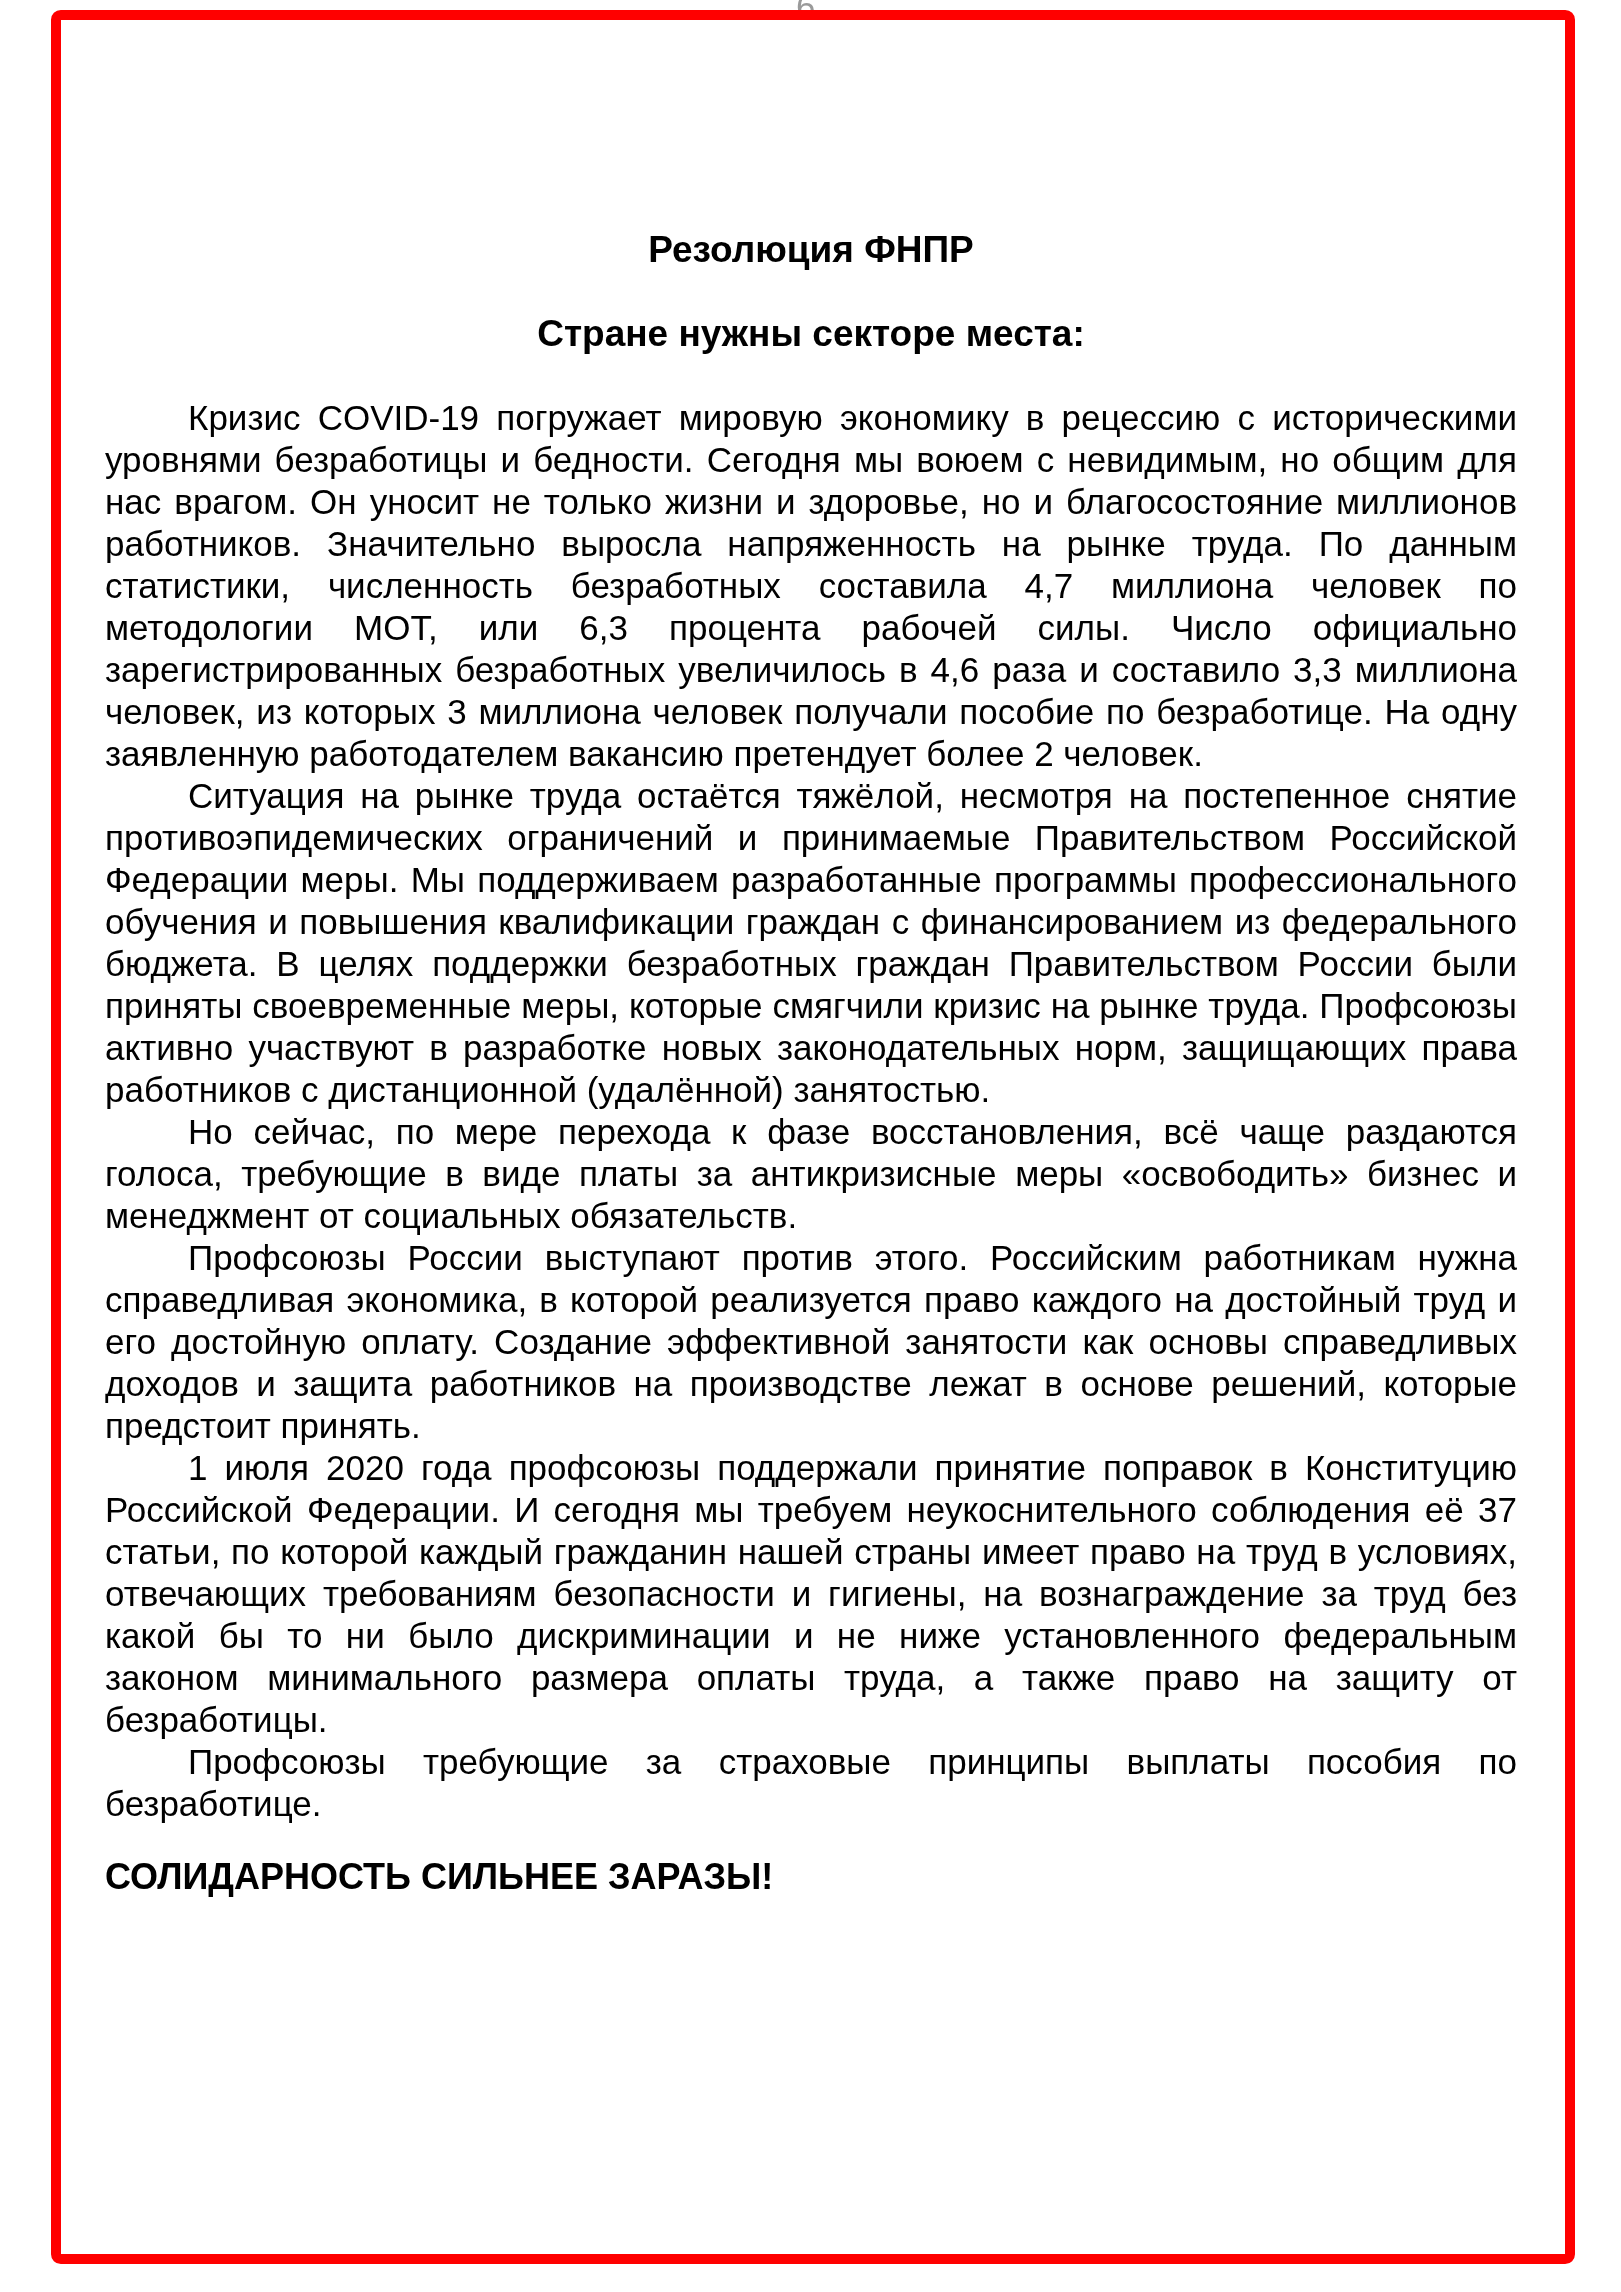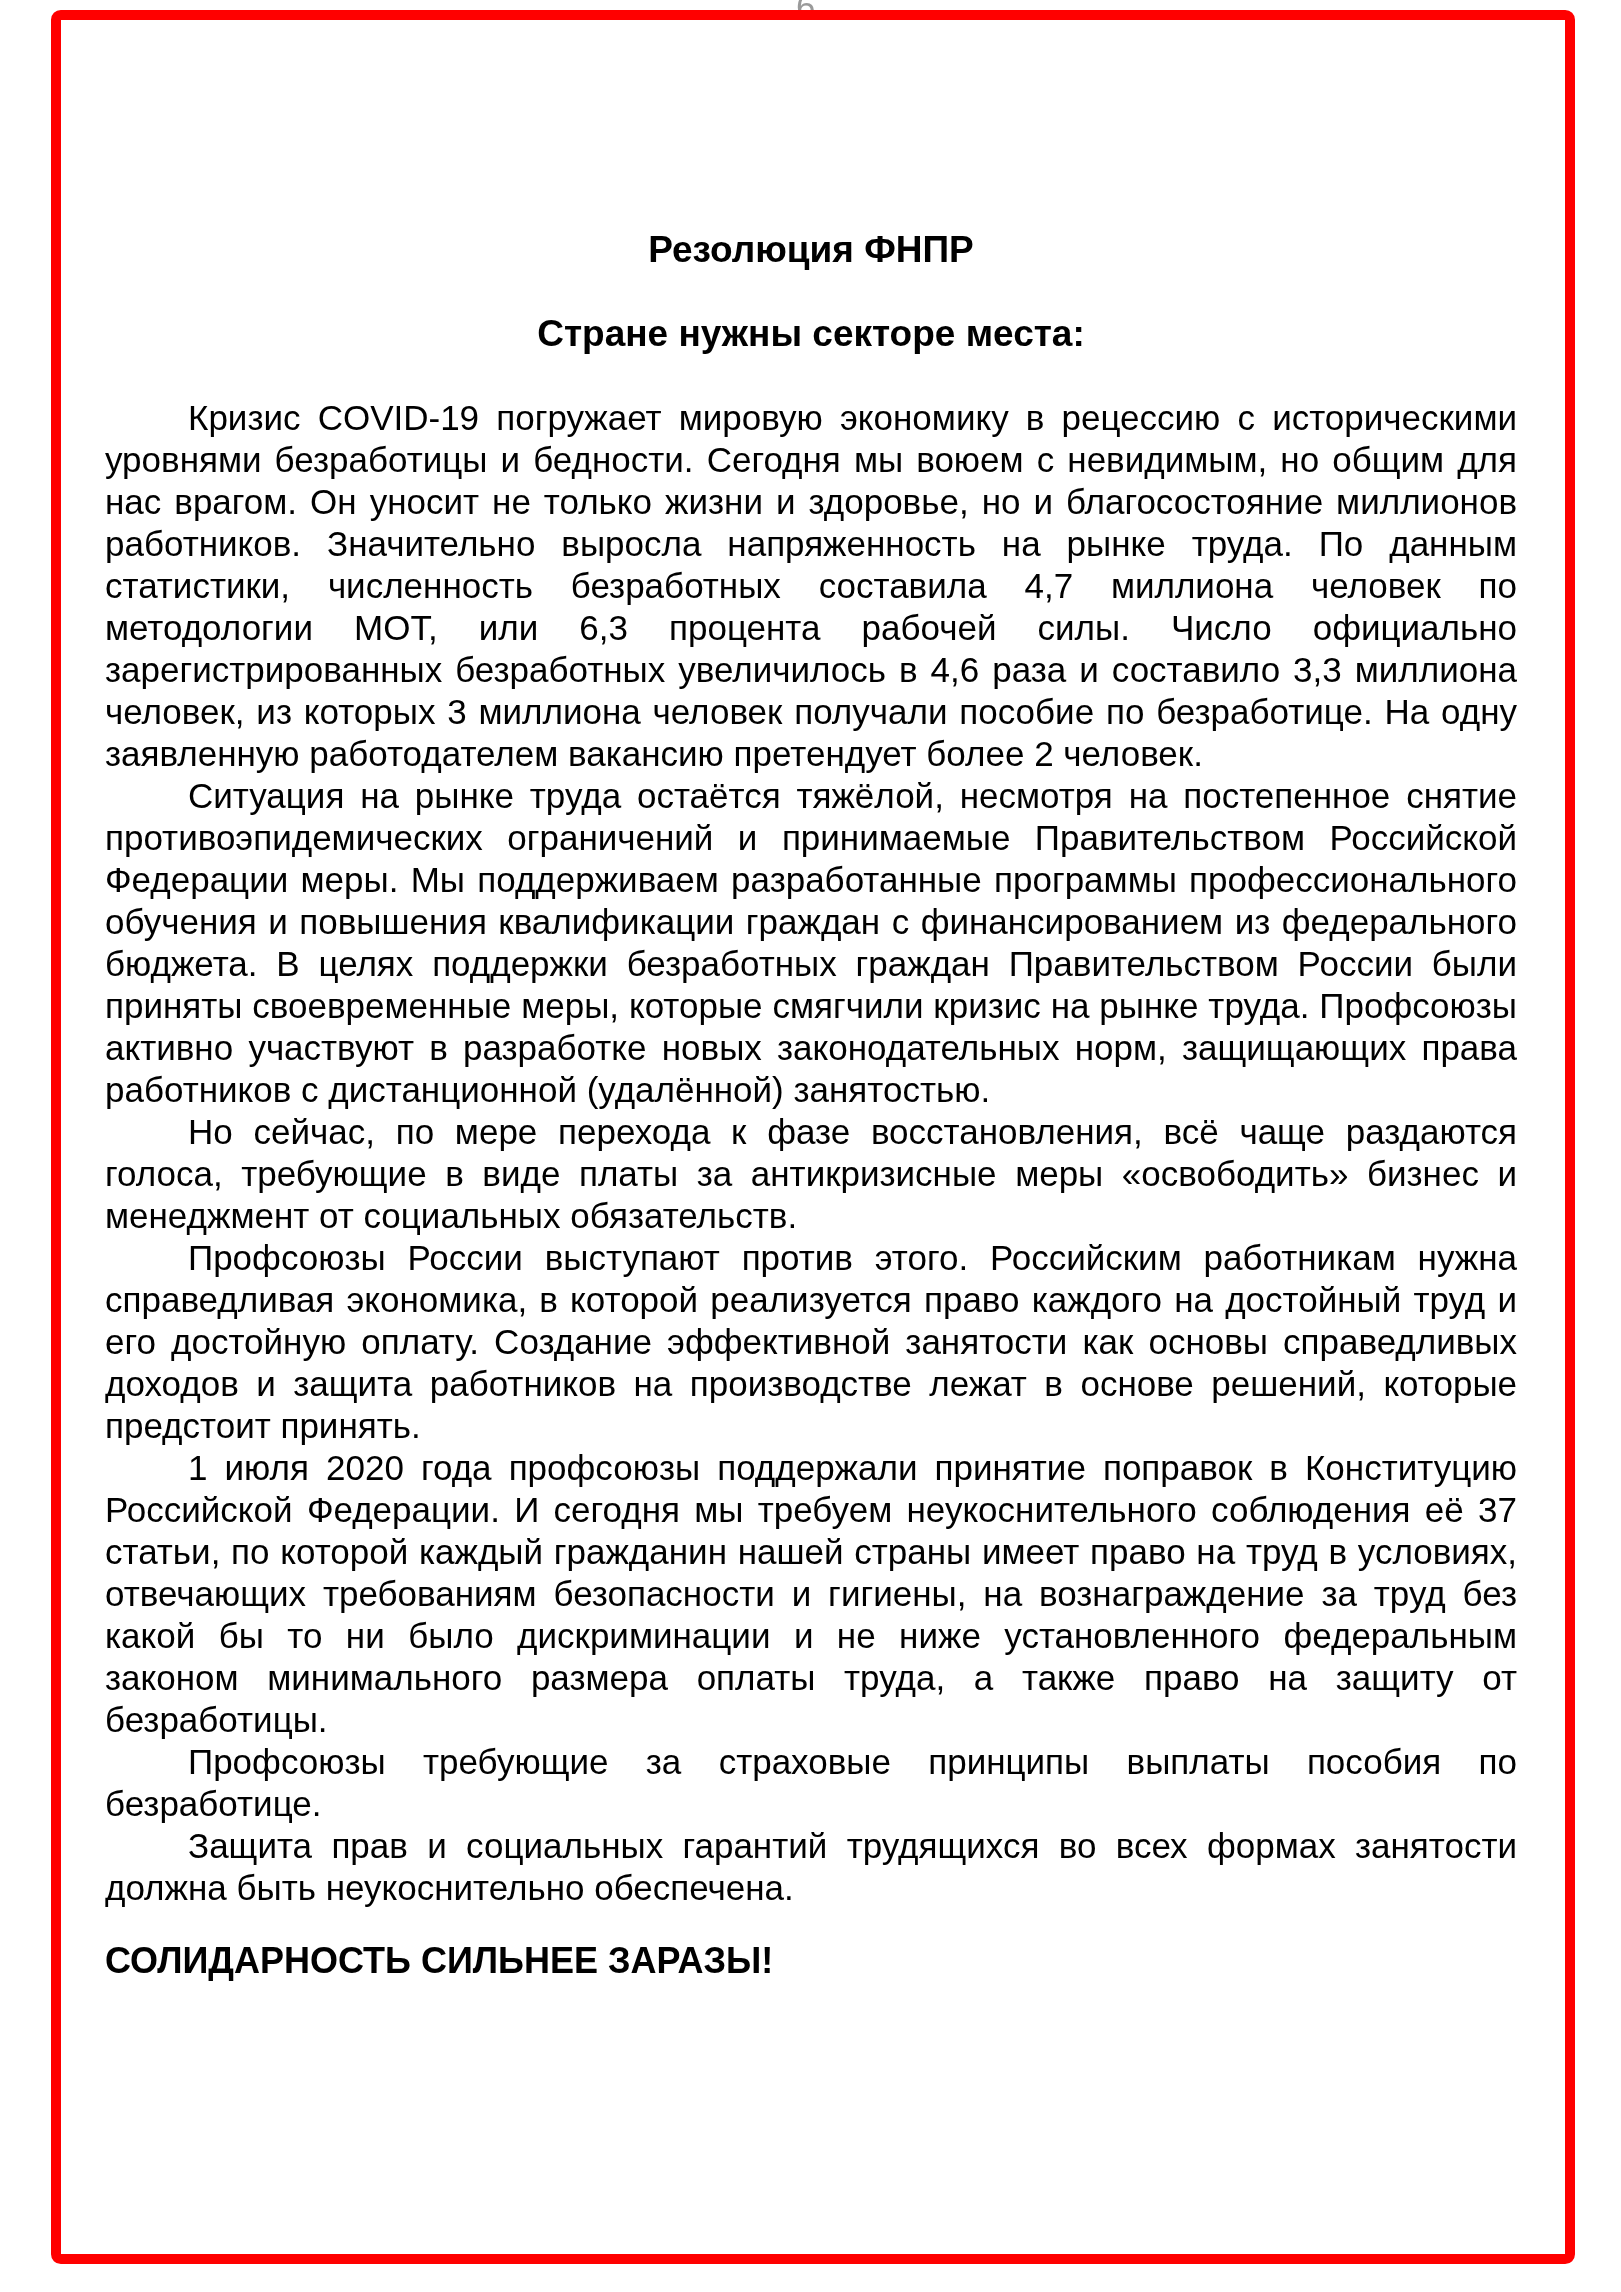--- a/index.html
+++ b/index.html
@@ -95,20 +95,19 @@
     </h2>
 
     <div class="doc-body">
 
     <p class="para">Кризис COVID-19 погружает мировую экономику в рецессию с историческими уровнями безработицы и бедности. Сегодня мы воюем с невидимым, но общим для нас врагом. Он уносит не только жизни и здоровье, но и благосостояние миллионов работников. Значительно выросла напряженность на рынке труда. По данным статистики, численность безработных составила 4,7 миллиона человек по методологии МОТ, или 6,3 процента рабочей силы. Число официально зарегистрированных безработных увеличилось в 4,6 раза и составило 3,3 миллиона человек, из которых 3 миллиона человек получали пособие по безработице. На одну заявленную работодателем вакансию претендует более 2 человек.</p>
         <p class="para">Ситуация на рынке труда остаётся тяжёлой, несмотря на постепенное снятие противоэпидемических ограничений и принимаемые Правительством Российской Федерации меры. Мы поддерживаем разработанные программы профессионального обучения и повышения квалификации граждан с финансированием из федерального бюджета. В целях поддержки безработных граждан Правительством России были приняты своевременные меры, которые смягчили кризис на рынке труда. Профсоюзы активно участвуют в разработке новых законодательных норм, защищающих права работников с дистанционной (удалённой) занятостью.</p>
         <p class="para">Но сейчас, по мере перехода к фазе восстановления, всё чаще раздаются голоса, требующие в виде платы за антикризисные меры «освободить» бизнес и менеджмент от социальных обязательств.</p>
         <p class="para">Профсоюзы России выступают против этого. Российским работникам нужна справедливая экономика, в которой реализуется право каждого на достойный труд и его достойную оплату. Создание эффективной занятости как основы справедливых доходов и защита работников на производстве лежат в основе решений, которые предстоит принять.</p>
         <p class="para">1 июля 2020 года профсоюзы поддержали принятие поправок в Конституцию Российской Федерации. И сегодня мы требуем неукоснительного соблюдения её 37 статьи, по которой каждый гражданин нашей страны имеет право на труд в условиях, отвечающих требованиям безопасности и гигиены, на вознаграждение за труд без какой бы то ни было дискриминации и не ниже установленного федеральным законом минимального размера оплаты труда, а также право на защиту от безработицы.</p>
         <p class="para">Профсоюзы требующие за страховые принципы выплаты пособия по безработице.</p>
-        <p class="para">Защита прав и социальных гарантий трудящихся во всех формах занятости должна быть неукоснительно обеспечена.</p>
       </div>
 
     <h3 class="doc-slogan">СОЛИДАРНОСТЬ СИЛЬНЕЕ ЗАРАЗЫ!</h3>
 
   </div>
 </div>
 
 
 </body></html>

